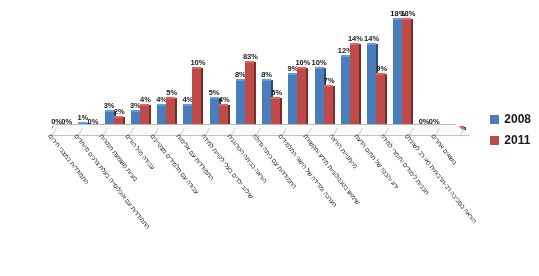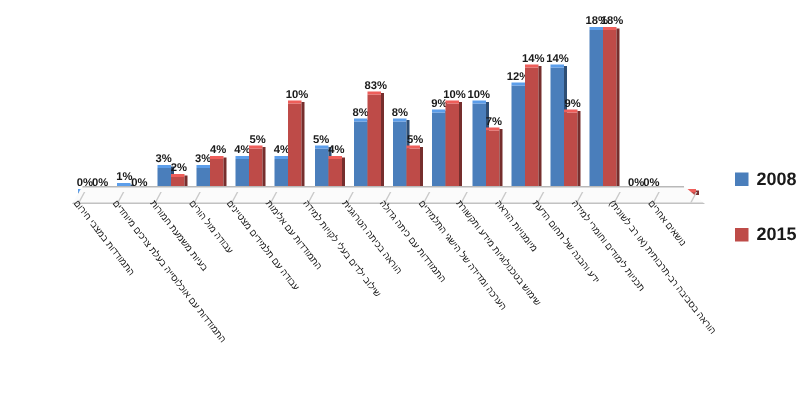--- a/index.html
+++ b/index.html
@@ -108,21 +108,21 @@
     color:#111111;
     direction:rtl;
     unicode-bidi:plaintext;
     line-height:1;
   }
 
   
   .legend{
     position:absolute;
     right:8px; top:112px;
-    display:flex;flex-direction:column;gap:23px;
+    display:flex;flex-direction:column;gap:7px;
   }
   .legend-row{display:flex;align-items:center;gap:5px;}
   .swatch{width:9px;height:9px;display:block;}
   .swatch.s2008{background:#4a7ebb;}
   .swatch.s2011{background:#be4b48;}
   .legend-label{font-size:12px;font-weight:bold;color:#1a1a1a;}
 </style>
 </head>
 <body>
 
@@ -334,17 +334,17 @@
       <div class="cat" style="left: 386.5px;">נושאים אחרים</div>
     </div>
 
   <div class="legend">
     <div class="legend-row">
       <span class="swatch s2008"></span>
       <span class="legend-label">2008</span>
     </div>
     <div class="legend-row">
       <span class="swatch s2011"></span>
-      <span class="legend-label">2015</span>
+      <span class="legend-label">2011</span>
     </div>
   </div>
 
 </div>
 
 </body></html>

